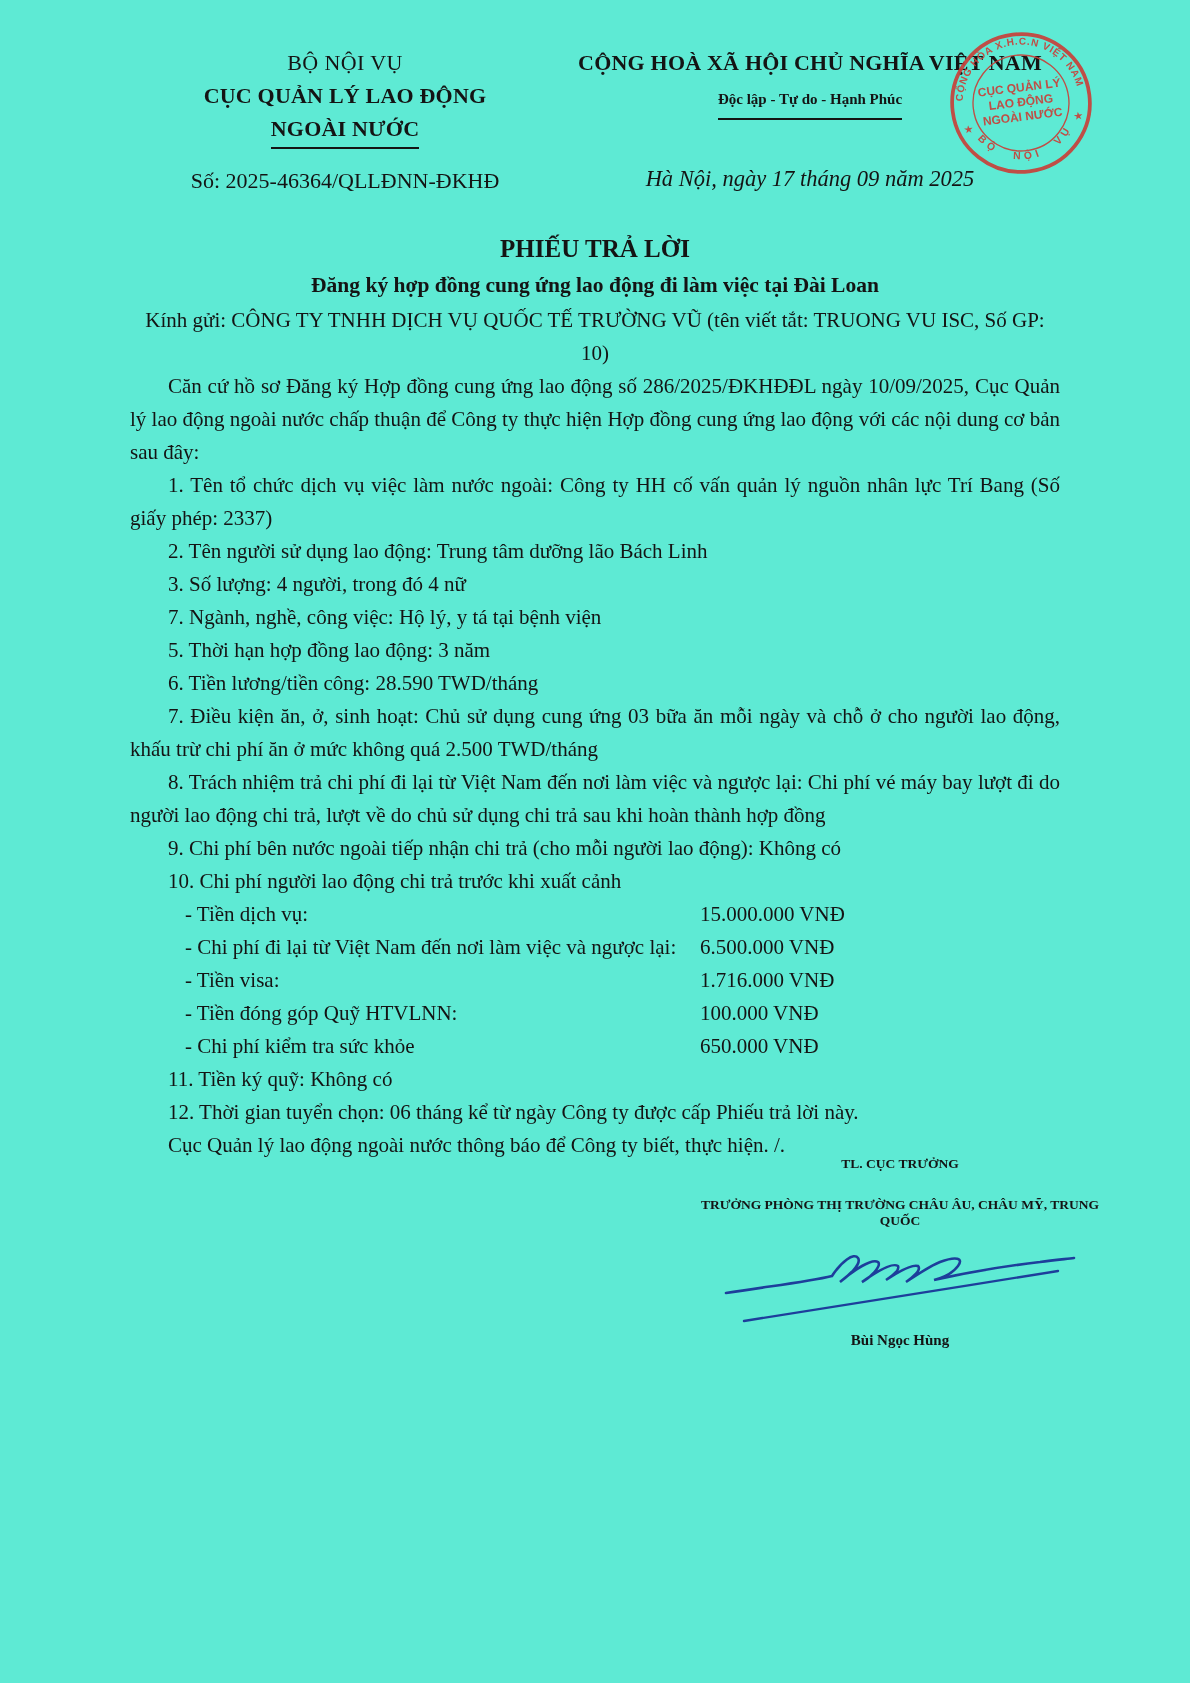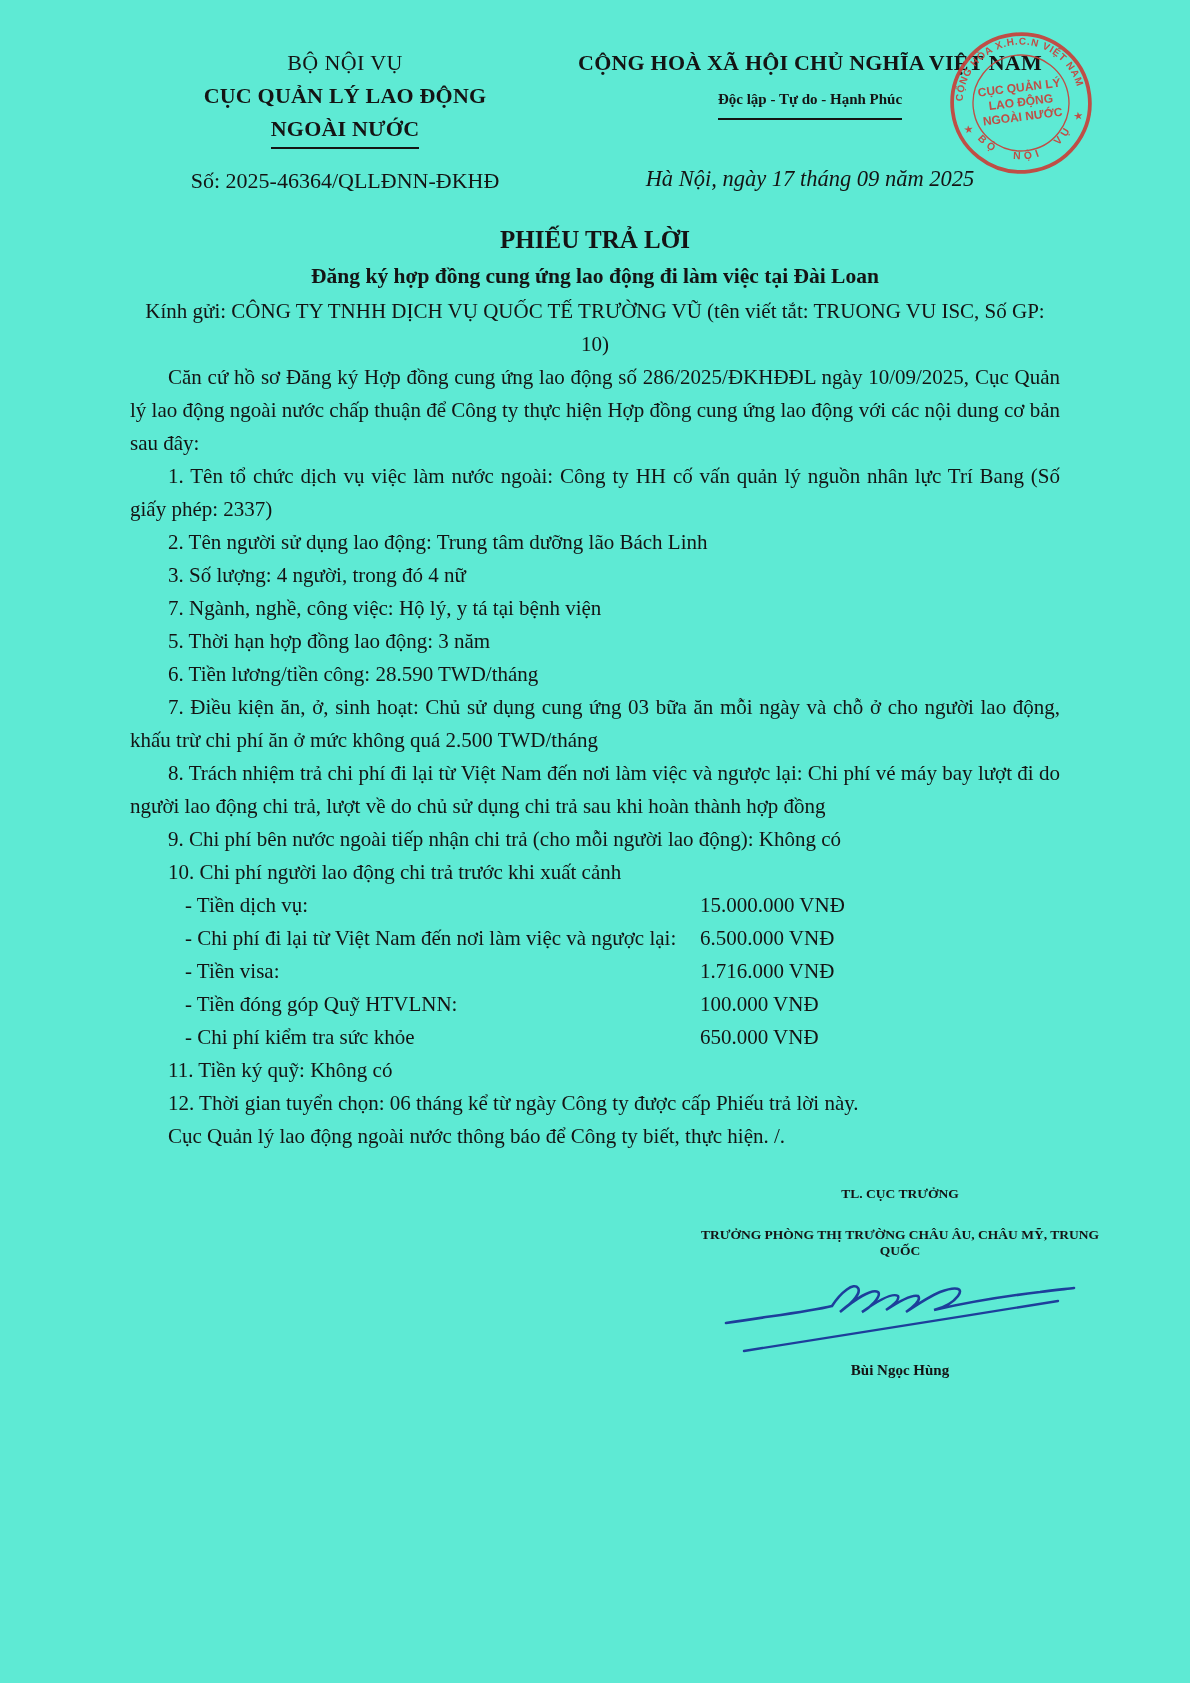--- a/index.html
+++ b/index.html
@@ -41,36 +41,36 @@
     text-align:center;font-style:italic;font-size:22.5px;
   }
   
   .stamp{
     position:absolute;left:948px;top:30px;width:146px;height:146px;
     transform:rotate(-7deg);opacity:.92;pointer-events:none;
   }
   .stamp text{font-family:"Liberation Sans", sans-serif;font-weight:bold;}
   
   .content{
-    position:absolute;top:224px;left:130px;width:930px;
+    position:absolute;top:233px;left:130px;width:930px;
     font-size:21px;line-height:33px;
   }
   .doc-title{text-align:center;font-weight:bold;font-size:25px;line-height:32px;margin:0;}
   .doc-subtitle{text-align:center;font-weight:bold;font-size:21.5px;line-height:32px;margin:4px 0 0 0;}
   .recipient{text-align:center;margin:3px 0 0 0;line-height:33px;}
   .para{margin:0;text-align:justify;text-indent:38px;}
   .item{margin:0;text-align:justify;text-indent:38px;}
   .cost-row{
     display:grid;grid-template-columns:515px 1fr;
     padding-left:55px;line-height:33px;
   }
   .closing{margin:0;text-align:left;text-indent:38px;}
   
   .sig-block{
-    position:absolute;left:700px;top:1186px;width:400px;text-align:center;
+    position:absolute;left:700px;top:1156px;width:400px;text-align:center;
   }
   .sig-onbehalf{font-weight:bold;font-size:13.5px;line-height:16px;}
   .sig-position{font-weight:bold;font-size:13.5px;line-height:16px;margin-top:25px;}
   .sig-svg{display:block;margin:4px auto 0 auto;}
   .sig-name{font-weight:bold;font-size:15px;line-height:18px;margin-top:2px;}
 </style>
 </head>
 <body>
 
 <div class="page">

